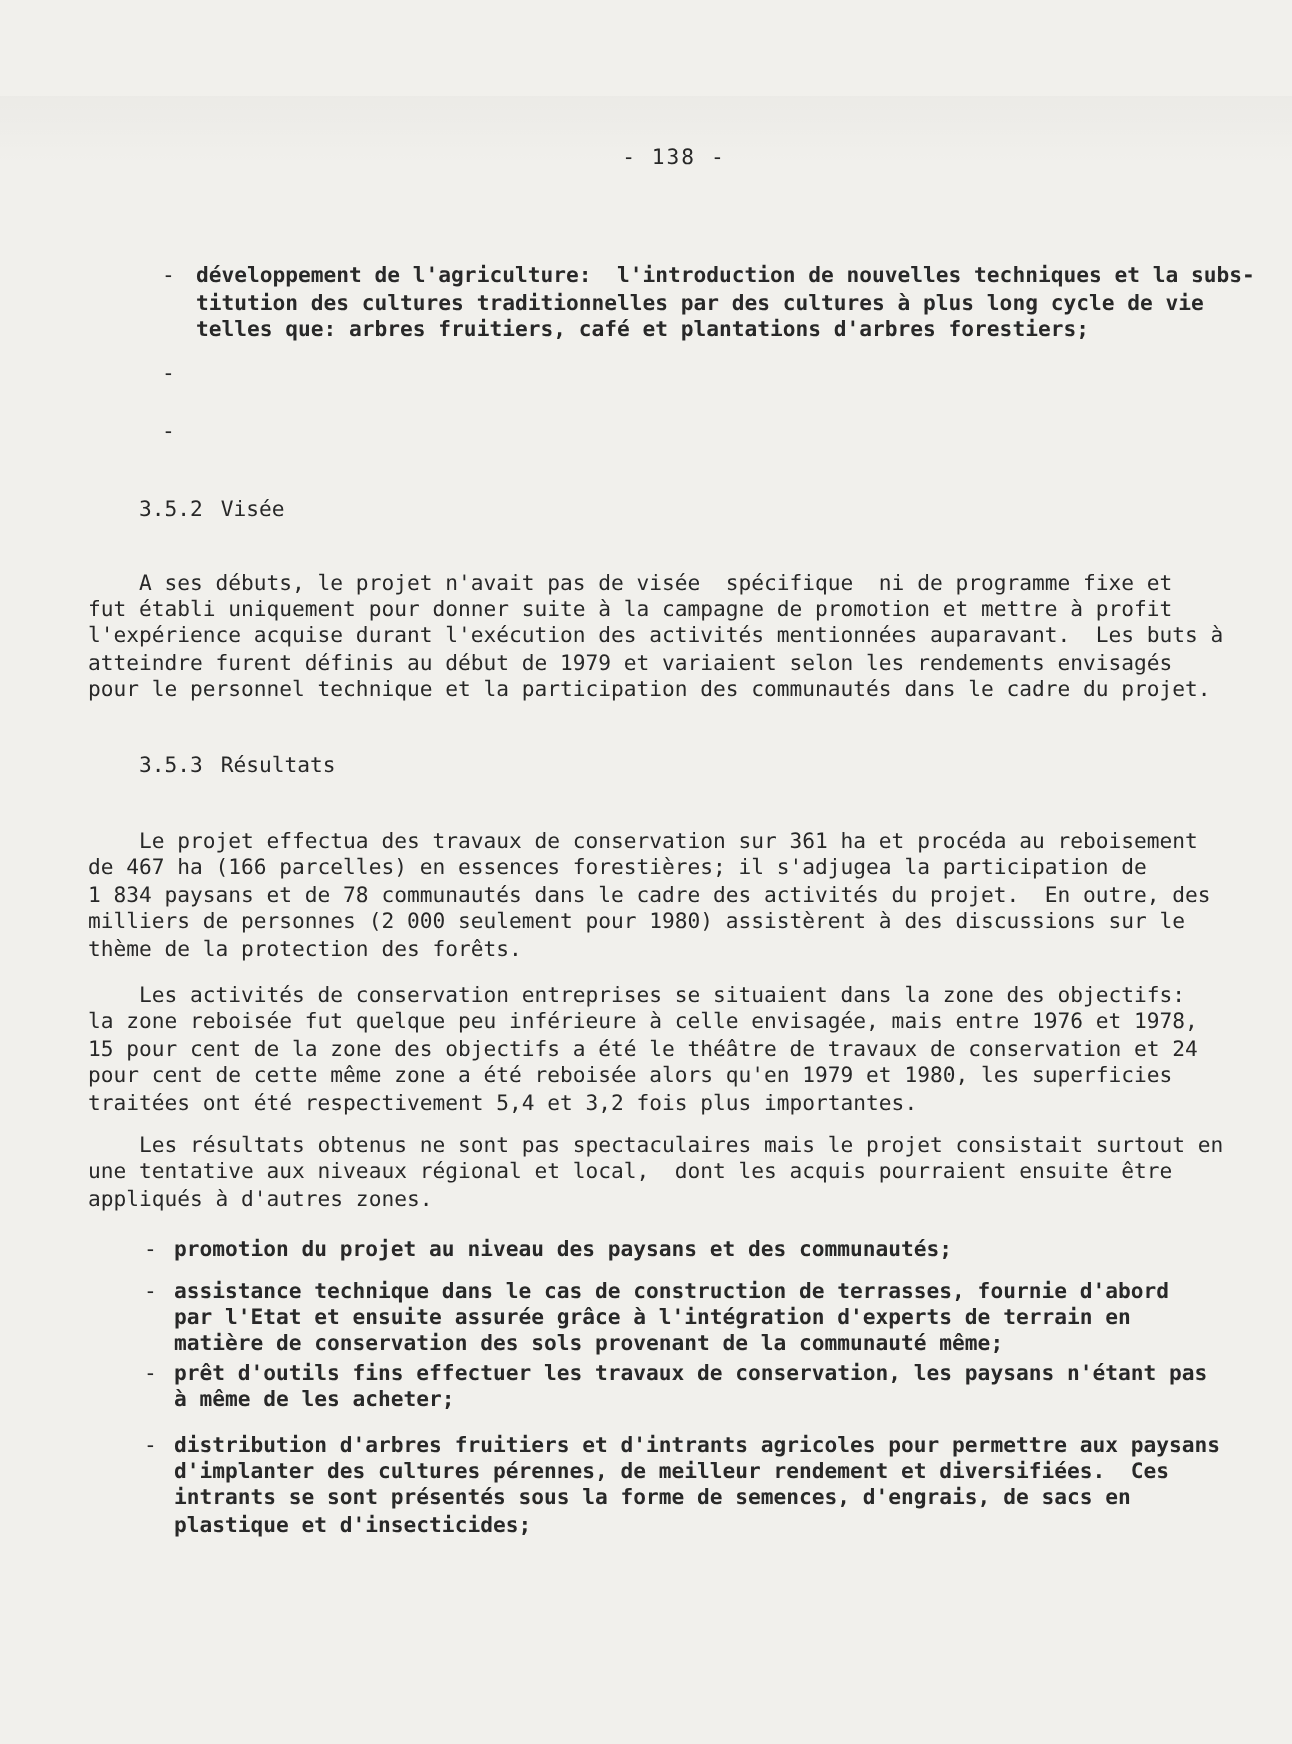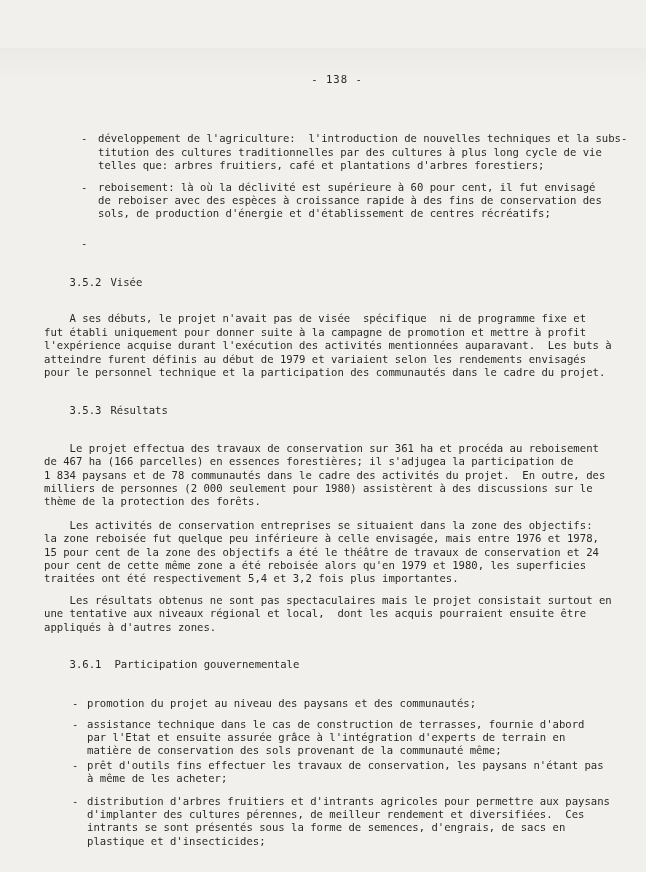--- a/index.html
+++ b/index.html
@@ -45,20 +45,21 @@
   .bullet .dash {
     flex: none;
     white-space: pre;
   }
   .bullet.lvl-a { margin-left: 37px; }
   .bullet.lvl-a .dash { width: 17px; }
   .bullet.lvl-b { margin-left: 28px; }
   .bullet.lvl-b .dash { width: 15px; }
   .bullet .btext {
     white-space: pre;
+    font-weight: bold;
   }
   .heading {
     white-space: pre;
   }
   .heading .sec-num { white-space: pre; text-align: right; }
   .heading .sec-title { margin-left: 9px; }
   .heading .sec-title.gap-wide { margin-left: 13px; }
   .heading .sec-title.underlined {
     text-decoration: underline;
     text-underline-offset: 3px;
@@ -83,23 +84,20 @@
 
   <div class="bullet lvl-a mt46">
     <span class="dash">-</span>
     <span class="btext">développement de l'agriculture:  l'introduction de nouvelles techniques et la subs-
 titution des cultures traditionnelles par des cultures à plus long cycle de vie
 telles que: arbres fruitiers, café et plantations d'arbres forestiers;</span>
   </div>
 
   <div class="bullet lvl-a mt8">
     <span class="dash">-</span>
-    <span class="btext">reboisement: là où la déclivité est supérieure à 60 pour cent, il fut envisagé
-de reboiser avec des espèces à croissance rapide à des fins de conservation des
-sols, de production d'énergie et d'établissement de centres récréatifs;</span>
   </div>
 
   <div class="bullet lvl-a mt16">
     <span class="dash">-</span>
   </div>
 
   <div class="heading mt12">
     <span class="sec-num">3.5.2</span><span class="sec-title">Visée</span>
   </div>
 
@@ -124,23 +122,20 @@
 la zone reboisée fut quelque peu inférieure à celle envisagée, mais entre 1976 et 1978,
 15 pour cent de la zone des objectifs a été le théâtre de travaux de conservation et 24
 pour cent de cette même zone a été reboisée alors qu'en 1979 et 1980, les superficies
 traitées ont été respectivement 5,4 et 3,2 fois plus importantes.</div>
 
   <div class="para mt8">    Les résultats obtenus ne sont pas spectaculaires mais le projet consistait surtout en
 une tentative aux niveaux régional et local,  dont les acquis pourraient ensuite être
 appliqués à d'autres zones.</div>
 
 
-  <div class="heading mt11">
-    <span class="sec-num">3.6.1</span><span class="sec-title gap-wide">Participation gouvernementale</span>
-  </div>
 
   <div class="bullet lvl-b mt12">
     <span class="dash">-</span>
     <span class="btext">promotion du projet au niveau des paysans et des communautés;</span>
   </div>
 
   <div class="bullet lvl-b mt7">
     <span class="dash">-</span>
     <span class="btext">assistance technique dans le cas de construction de terrasses, fournie d'abord
 par l'Etat et ensuite assurée grâce à l'intégration d'experts de terrain en

